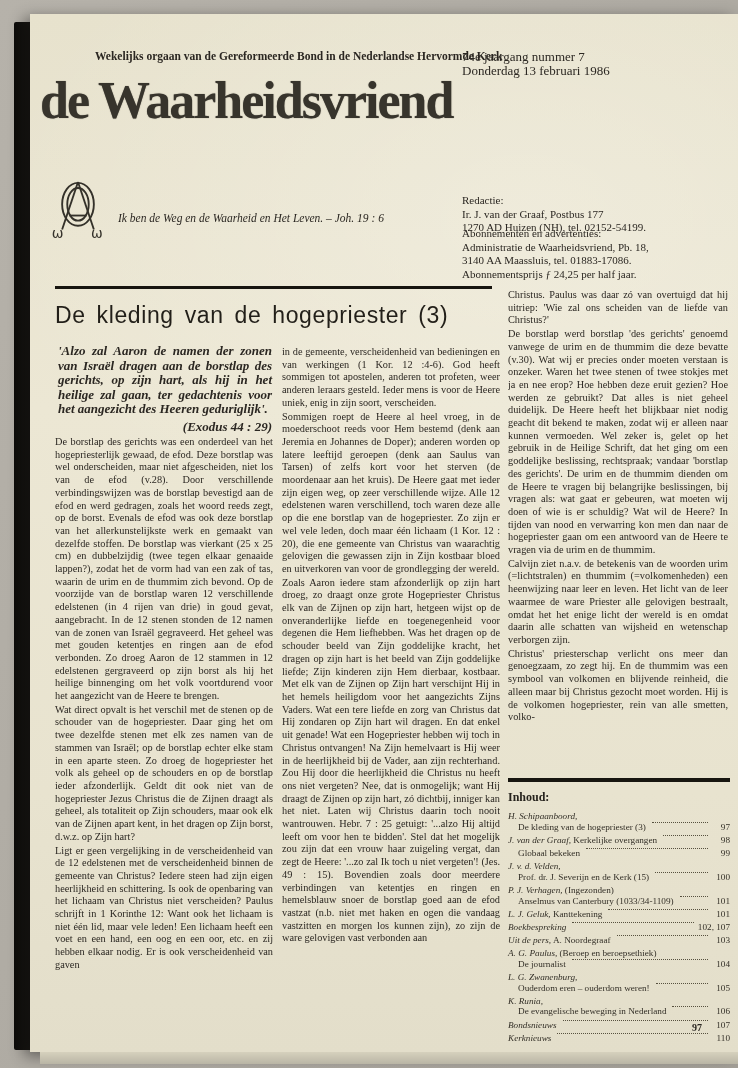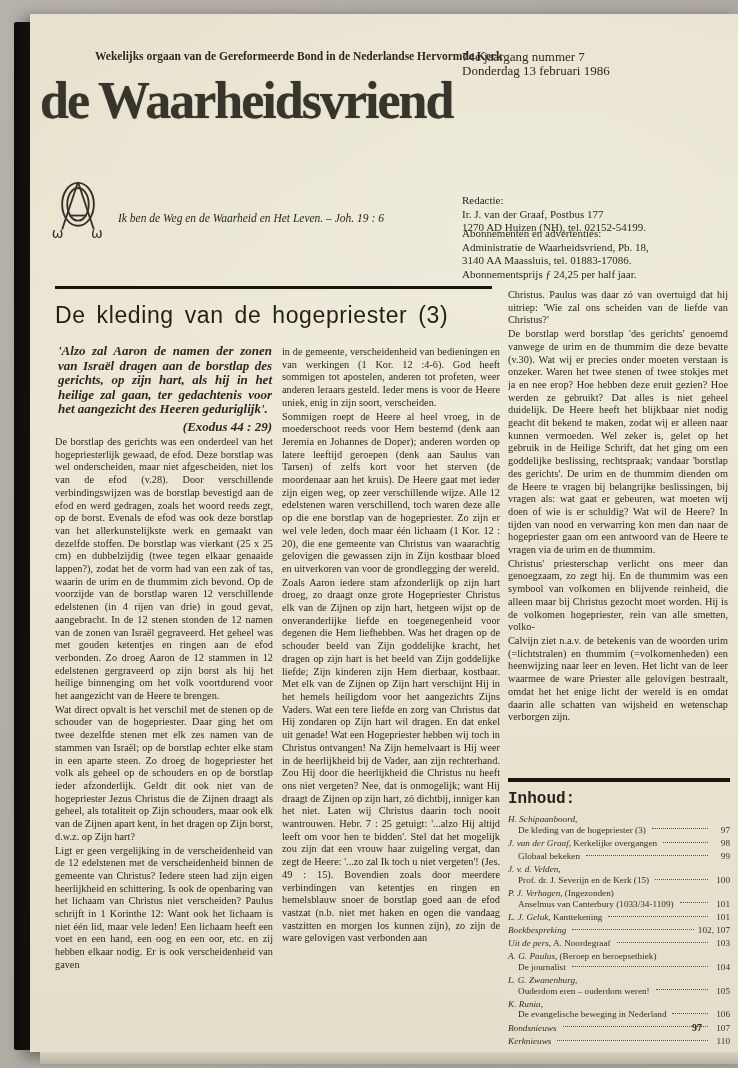--- a/index.html
+++ b/index.html
@@ -41,25 +41,25 @@
   .epigraph-src{display:block;text-align:right;margin-top:3px;}
   .col{width:218px;font-size:10.3px;line-height:12.7px;text-align:justify;margin-top:8px;}
   .col .para{margin:0 0 1px 0;}
   .col1{left:25px;top:414px;height:610px;overflow:hidden;}
   .col2{left:252px;top:324px;height:700px;overflow:hidden;}
   .col3{left:478px;top:267px;width:220px;height:496px;overflow:hidden;}
 
   
   .inhoud{left:478px;top:764px;width:222px;}
   .inhoud-rule{height:4px;background:#17150f;margin-bottom:8px;}
-  .inhoud-heading{font-family:Liberation Mono, monospace;font-size:16px;font-weight:bold;
+  .inhoud-heading{font-family:Liberation Serif, serif;font-size:12px;font-weight:bold;
     color:#26231d;margin:0 0 6px 0;}
   .toc{font-size:9.2px;line-height:10.6px;color:#332f27;}
   .toc-item{margin-bottom:2.6px;}
-  .toc-line{display:flex;align-items:center;}
+  .toc-line{display:flex;align-items:flex-start;}
   .toc-author{font-style:italic;white-space:pre;}
   .toc-text{white-space:pre;}
   .toc-line.indent{padding-left:10px;}
   .toc-leader{flex:1;min-width:10px;border-bottom:1.4px dotted #57513f;margin:0 4px 2px 6px;}
   .toc-page{text-align:right;min-width:18px;}
   .pageno{left:auto;right:36px;top:1008px;font-weight:bold;font-size:10px;}
 </style>
 </head>
 <body>
 
@@ -120,22 +120,22 @@
       <p class="para">Ligt er geen vergelijking in de verscheidenheid van de 12 edelstenen met de verscheidenheid binnen de gemeente van Christus? Iedere steen had zijn eigen heerlijkheid en schittering. Is ook de openbaring van het lichaam van Christus niet verscheiden? Paulus schrijft in 1 Korinthe 12: Want ook het lichaam is niet één lid, maar vele leden! Een lichaam heeft een voet en een hand, een oog en een oor, etc. en zij hebben elkaar nodig. Er is ook verscheidenheid van gaven</p>
     </div>
   <div class="abs col col2">
       <p class="para">in de gemeente, verscheidenheid van bedieningen en van werkingen (1 Kor. 12 :4-6). God heeft sommigen tot apostelen, anderen tot profeten, weer anderen leraars gesteld. Ieder mens is voor de Heere uniek, enig in zijn soort, verscheiden.</p>
       <p class="para">Sommigen roept de Heere al heel vroeg, in de moederschoot reeds voor Hem bestemd (denk aan Jeremia en Johannes de Doper); anderen worden op latere leeftijd geroepen (denk aan Saulus van Tarsen) of zelfs kort voor het sterven (de moordenaar aan het kruis). De Heere gaat met ieder zijn eigen weg, op zeer verschillende wijze. Alle 12 edelstenen waren verschillend, toch waren deze alle op die ene borstlap van de hogepriester. Zo zijn er wel vele leden, doch maar één lichaam (1 Kor. 12 : 20), die ene gemeente van Christus van waarachtig gelovigen die gewassen zijn in Zijn kostbaar bloed en uitverkoren van voor de grondlegging der wereld.</p>
       <p class="para">Zoals Aaron iedere stam afzonderlijk op zijn hart droeg, zo draagt onze grote Hogepriester Christus elk van de Zijnen op zijn hart, hetgeen wijst op de onveranderlijke liefde en toegenegenheid voor degenen die Hem liefhebben. Was het dragen op de schouder beeld van Zijn goddelijke kracht, het dragen op zijn hart is het beeld van Zijn goddelijke liefde; Zijn kinderen zijn Hem dierbaar, kostbaar. Met elk van de Zijnen op Zijn hart verschijnt Hij in het hemels heiligdom voor het aangezichts Zijns Vaders. Wat een tere liefde en zorg van Christus dat Hij zondaren op Zijn hart wil dragen. En dat enkel uit genade! Wat een Hogepriester hebben wij toch in Christus ontvangen! Na Zijn hemelvaart is Hij weer in de heerlijkheid bij de Vader, aan zijn rechterhand. Zou Hij door die heerlijkheid die Christus nu heeft ons niet vergeten? Nee, dat is onmogelijk; want Hij draagt de Zijnen op zijn hart, zó dichtbij, inniger kan het niet. Laten wij Christus daarin toch nooit wantrouwen. Hebr. 7 : 25 getuigt: '...alzo Hij altijd leeft om voor hen te bidden'. Stel dat het mogelijk zou zijn dat een vrouw haar zuigeling vergat, dan zegt de Heere: '...zo zal Ik toch u niet vergeten'! (Jes. 49 : 15). Bovendien zoals door meerdere verbindingen van ketentjes en ringen en hemelsblauw snoer de borstlap goed aan de efod vastzat (n.b. niet met haken en ogen die vandaag vastzitten en morgen los kunnen zijn), zo zijn de ware gelovigen vast verbonden aan</p>
     </div>
   <div class="abs col col3">
       <p class="para">Christus. Paulus was daar zó van overtuigd dat hij uitriep: 'Wie zal ons scheiden van de liefde van Christus?'</p>
       <p class="para">De borstlap werd borstlap 'des gerichts' genoemd vanwege de urim en de thummim die deze bevatte (v.30). Wat wij er precies onder moeten verstaan is onzeker. Waren het twee stenen of twee stokjes met ja en nee erop? Hoe hebben deze eruit gezien? Hoe werden ze gebruikt? Dat alles is niet geheel duidelijk. De Heere heeft het blijkbaar niet nodig geacht dit bekend te maken, zodat wij er alleen naar kunnen vermoeden. Wel zeker is, gelet op het gebruik in de Heilige Schrift, dat het ging om een goddelijke beslissing, rechtspraak; vandaar 'borstlap des gerichts'. De urim en de thummim dienden om de Heere te vragen bij belangrijke beslissingen, bij vragen als: wat gaat er gebeuren, wat moeten wij doen of wie is er schuldig? Wat wil de Heere? In tijden van nood en verwarring kon men dan naar de hogepriester gaan om een antwoord van de Heere te vragen via de urim en de thummim.</p>
+      <p class="para">Calvijn ziet n.a.v. de betekenis van de woorden urim (=lichtstralen) en thummim (=volkomenheden) een heenwijzing naar leer en leven. Het licht van de leer waarmee de ware Priester alle gelovigen bestraalt, omdat het het enige licht der wereld is en omdat daarin alle schatten van wijsheid en wetenschap verborgen zijn.</p>
       <p class="para">Christus' priesterschap verlicht ons meer dan genoegzaam, zo zegt hij. En de thummim was een symbool van volkomen en blijvende reinheid, die alleen maar bij Christus gezocht moet worden. Hij is de volkomen hogepriester, rein van alle smetten, volko-</p>
-      <p class="para">Calvijn ziet n.a.v. de betekenis van de woorden urim (=lichtstralen) en thummim (=volkomenheden) een heenwijzing naar leer en leven. Het licht van de leer waarmee de ware Priester alle gelovigen bestraalt, omdat het het enige licht der wereld is en omdat daarin alle schatten van wijsheid en wetenschap verborgen zijn.</p>
     </div>
 
   <div class="abs inhoud">
     <div class="inhoud-rule"></div>
     <h2 class="inhoud-heading">Inhoud:</h2>
     <div class="toc">
         <div class="toc-item">
           <div class="toc-line">
             <span class="toc-author">H. Schipaanboord,</span>
           </div>

